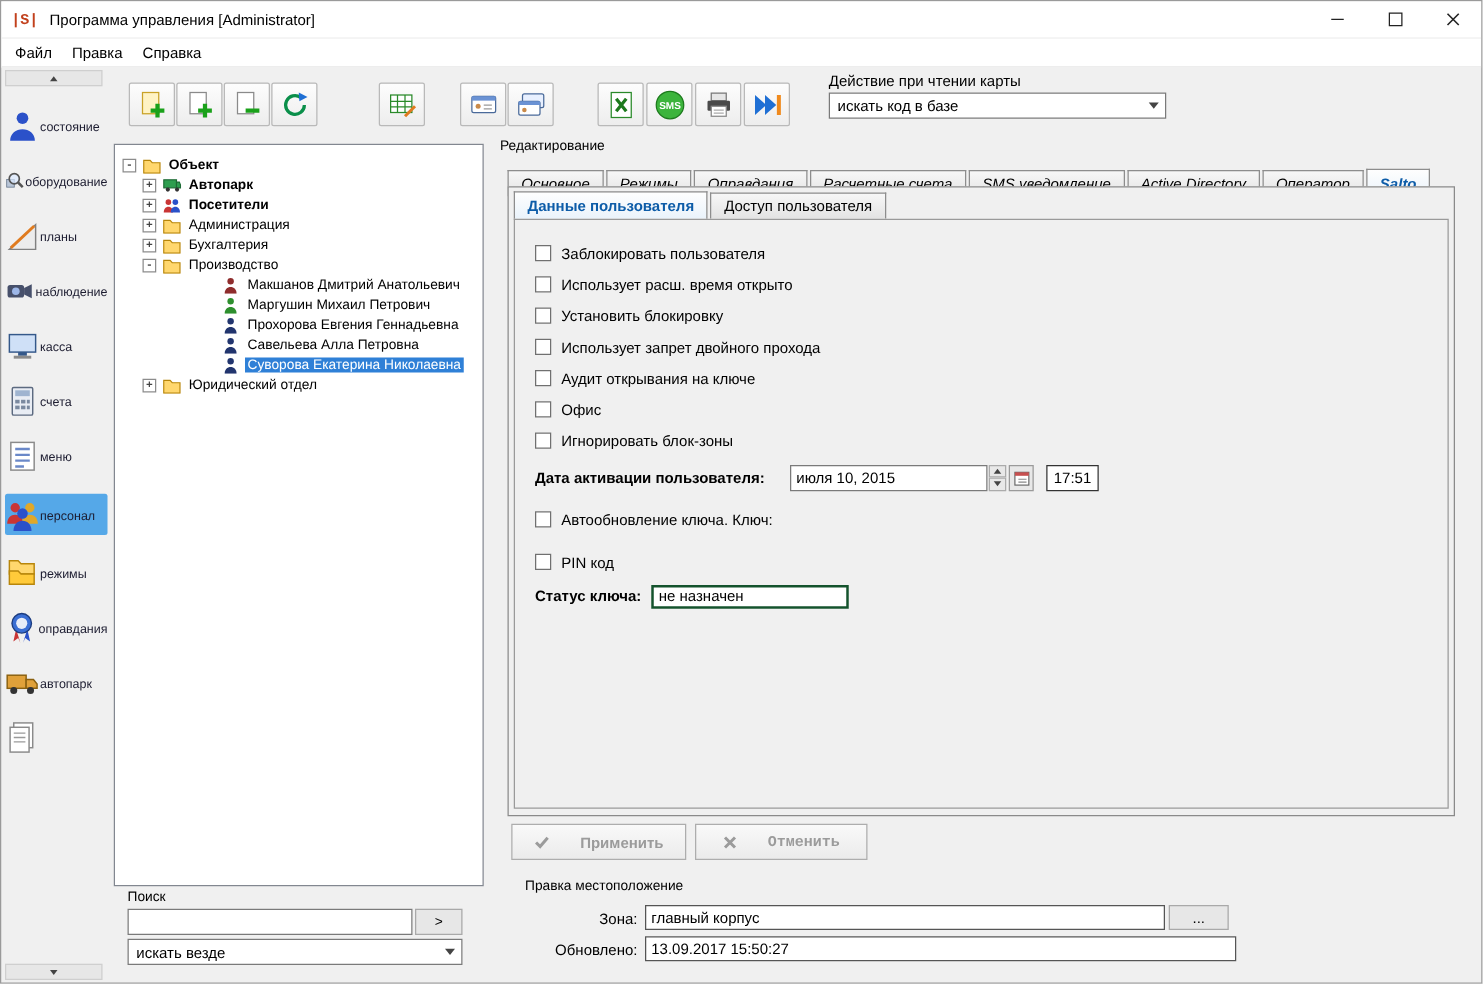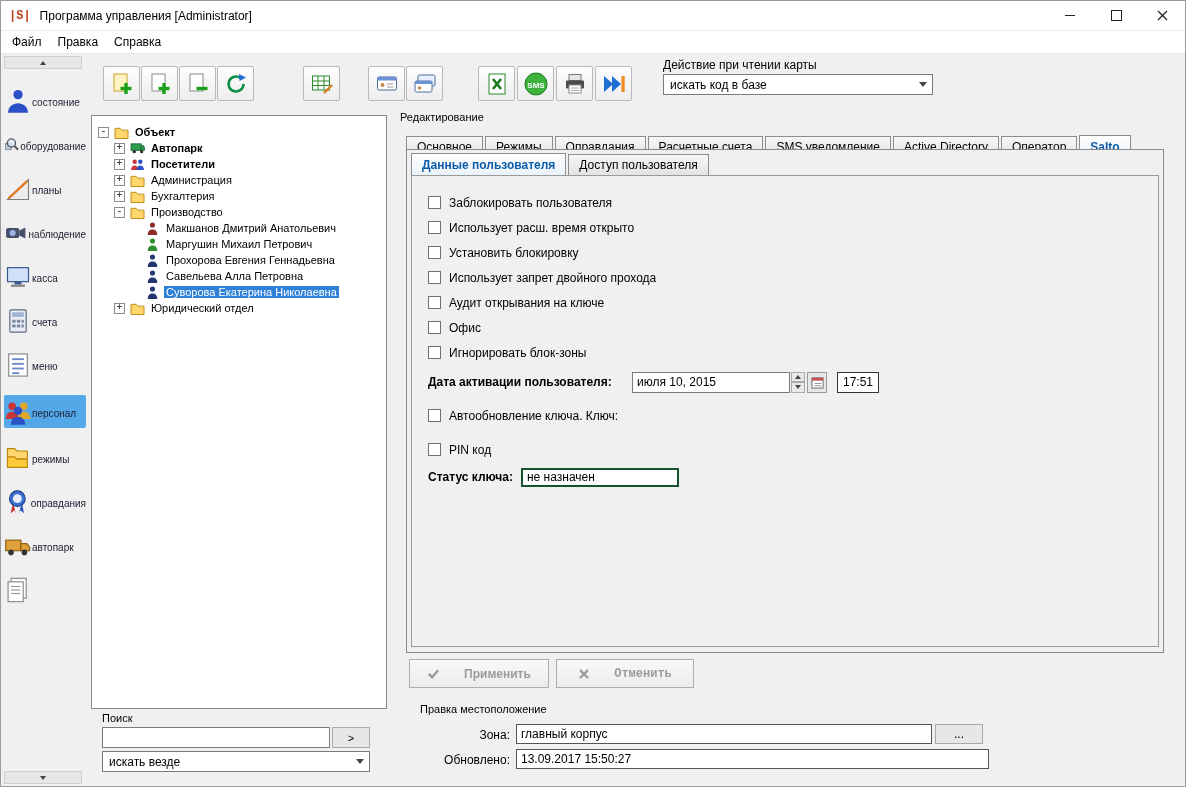--- a/index.html
+++ b/index.html
@@ -50,33 +50,33 @@
   
   .tree-panel{position:absolute;left:90px;top:114px;width:296px;height:594px;background:#fff;
               border:1px solid #828790;box-sizing:border-box;padding-top:8px;font-size:11px;overflow:hidden;}
   .trow{height:16px;display:flex;align-items:center;white-space:nowrap;}
   .exp{width:9px;height:9px;border:1px solid #8c8c8c;background:#fff;color:#444;
        font:bold 9px/8px "Liberation Mono",monospace;text-align:center;margin-right:4px;flex:0 0 auto;}
   .ticon{width:17px;height:15px;margin-right:3px;flex:0 0 auto;display:flex;align-items:center;justify-content:center;}
   .tlabel{padding:0 2px;}
   .tlabel.sel{background:#2f80d7;color:#fff;}
   .bold{font-weight:bold;}
-  .lv0{padding-left:6px;} .lv1{padding-left:22px;} .lv2{padding-left:52px;}
+  .lv0{padding-left:6px;} .lv1{padding-left:22px;} .lv2{padding-left:84px;}
 
   
   .search-label{position:absolute;left:101px;top:711px;font-size:11px;}
   .search-input{position:absolute;left:101px;top:726px;width:228px;height:21px;border:1px solid #7a7a7a;
                 box-sizing:border-box;padding:0 4px;font:11px "Liberation Sans",sans-serif;}
   .search-go{position:absolute;left:331px;top:726px;width:38px;height:21px;background:#e7e7e7;
              border:1px solid #a9a9a9;box-sizing:border-box;display:flex;align-items:center;justify-content:center;font-size:11px;}
   .scope-combo{position:absolute;left:101px;top:750px;width:268px;height:21px;}
 
   
   .edit-label{position:absolute;left:399px;top:110px;font-size:11px;}
-  .tabs{position:absolute;left:405px;top:128px;display:flex;align-items:flex-end;height:28px;}
+  .tabs{position:absolute;left:405px;top:128px;display:flex;align-items:flex-end;height:28px;font-style:italic;}
   .tab{border:1px solid #8d8d8d;border-bottom:none;background:linear-gradient(#f7f7f7,#e3e3e3);
        padding:3px 10px;margin-right:2px;font-size:12px;white-space:nowrap;}
   .tab.active{background:linear-gradient(#fefefe,#eaf3fb);color:#0d5ca8;font-weight:bold;
               padding-top:4px;margin-bottom:-1px;border-bottom:1px solid #f0f0f0;}
   .tab-frame{position:absolute;left:405px;top:148px;width:758px;height:504px;border:1px solid #8a8a8a;
              background:#f0f0f0;box-sizing:border-box;}
   .subtabs{position:absolute;left:4px;top:5px;display:flex;align-items:flex-end;height:20px;}
   .sub-frame{position:absolute;left:4px;top:25px;right:4px;bottom:5px;border:1px solid #9a9a9a;
              background:#f0f0f0;padding:14px 0 0 16px;box-sizing:border-box;}
   .cbrow{display:flex;align-items:center;height:25px;}

